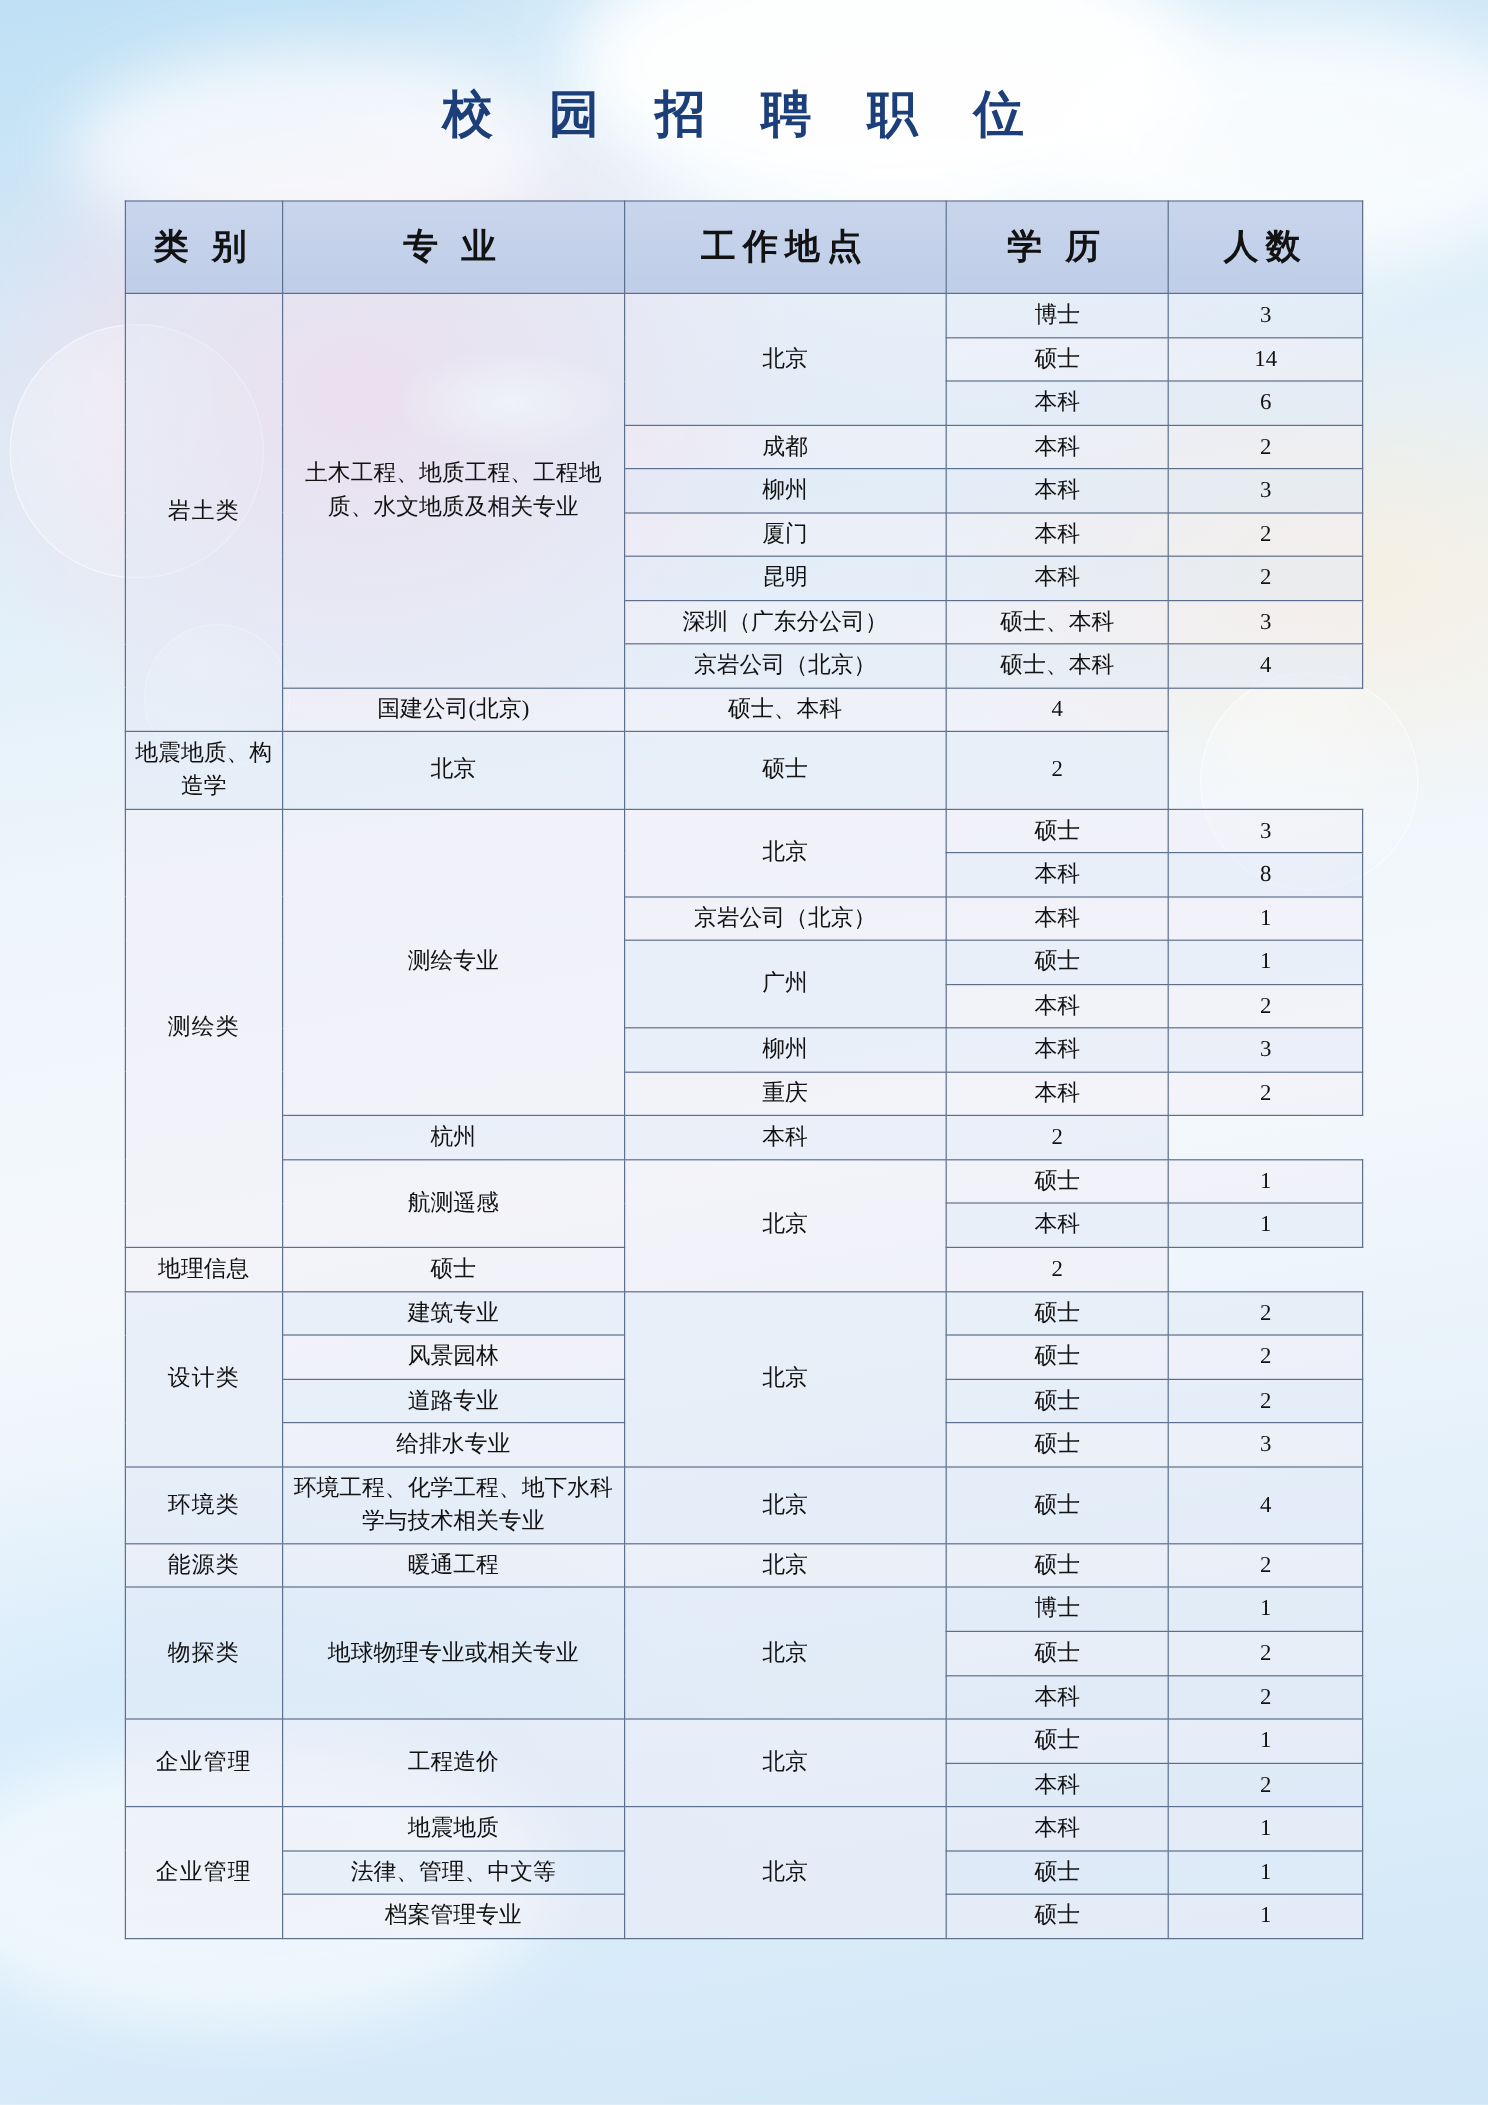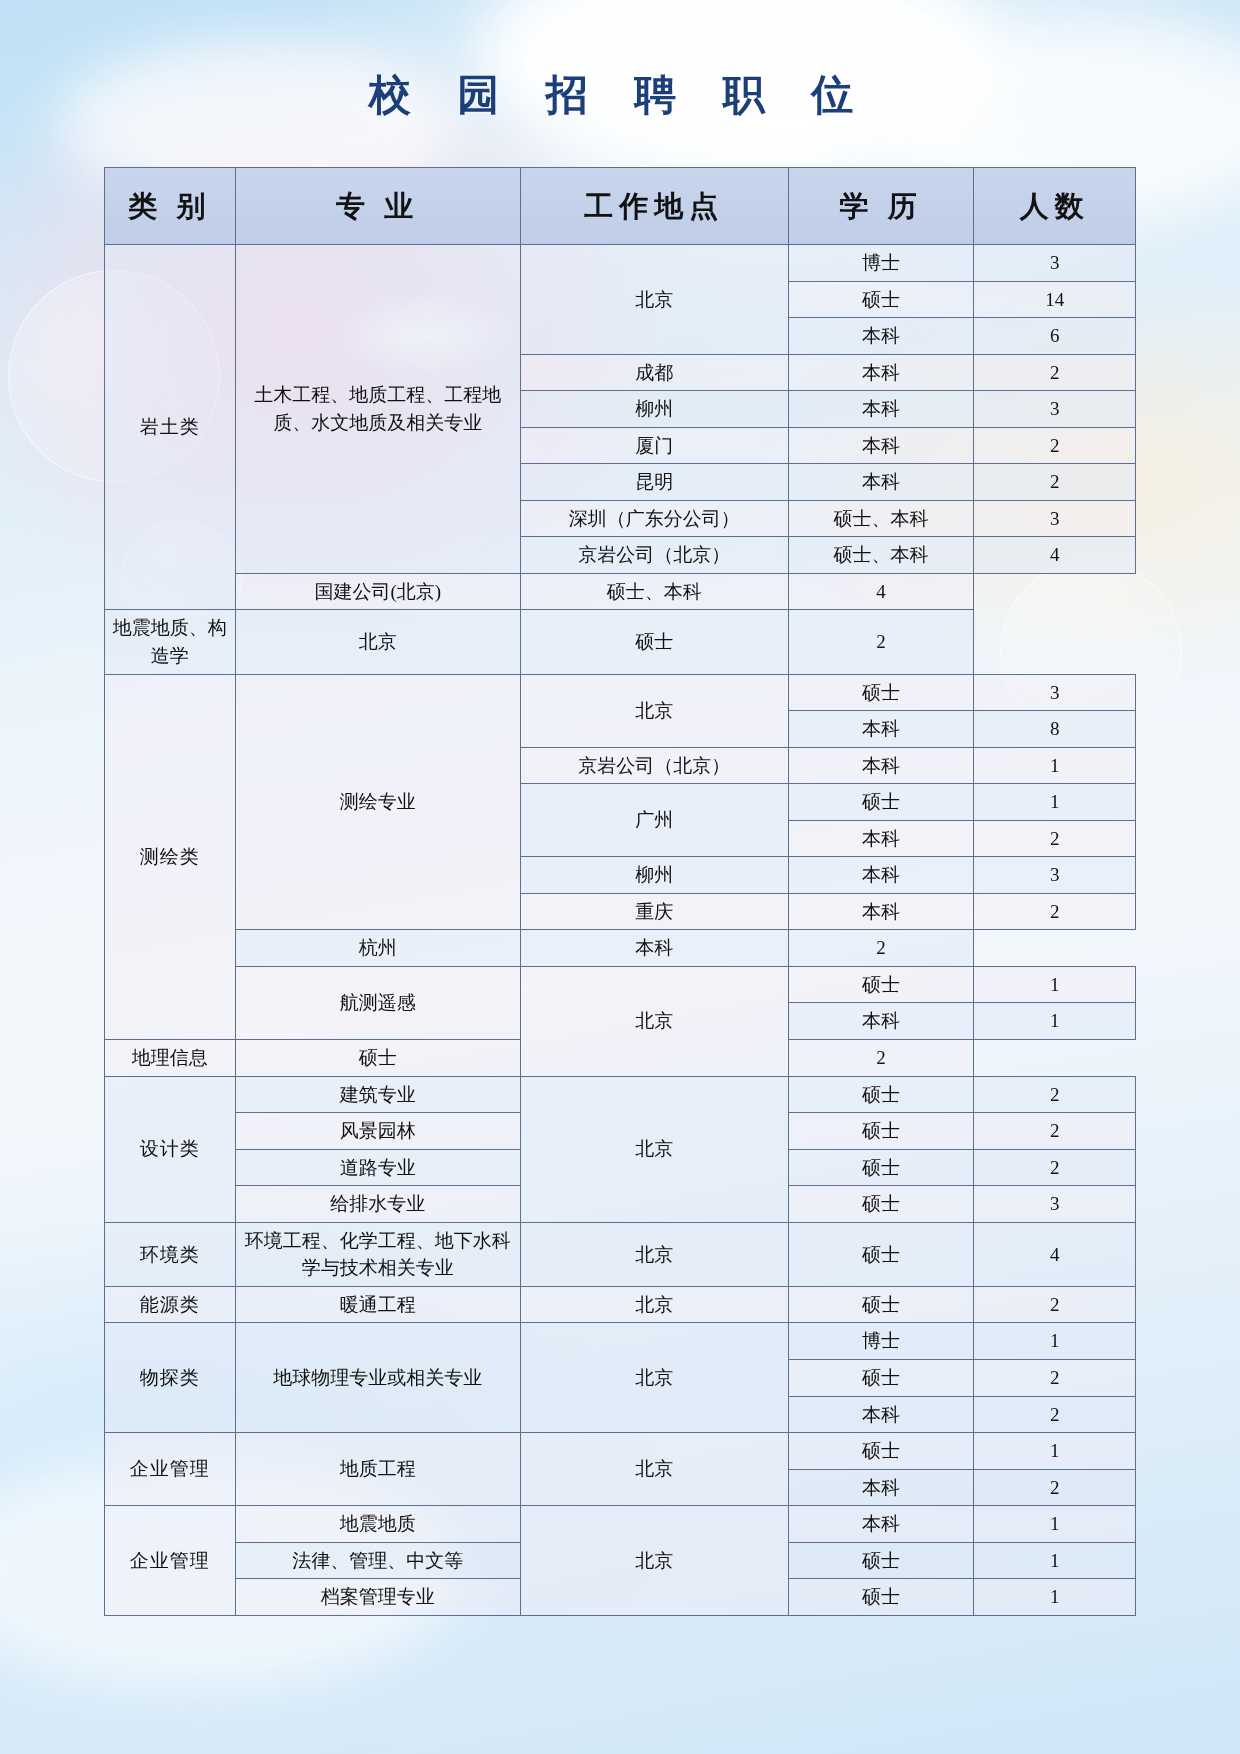--- a/index.html
+++ b/index.html
@@ -256,21 +256,21 @@
         <tr class="r-odd">
           <td class="edu">硕士</td>
           <td class="num">2</td>
         </tr>
         <tr class="r-even">
           <td class="edu">本科</td>
           <td class="num">2</td>
         </tr>
         <tr class="r-odd">
           <td class="cat" rowspan="2">企业管理</td>
-          <td class="major" rowspan="2">地质工程</td>
+          <td class="major" rowspan="2">工程造价</td>
           <td class="loc" rowspan="2">北京</td>
           <td class="edu">硕士</td>
           <td class="num">1</td>
         </tr>
         <tr class="r-even">
           <td class="edu">本科</td>
           <td class="num">2</td>
         </tr>
         <tr class="r-odd">
           <td class="cat" rowspan="3">企业管理</td>

